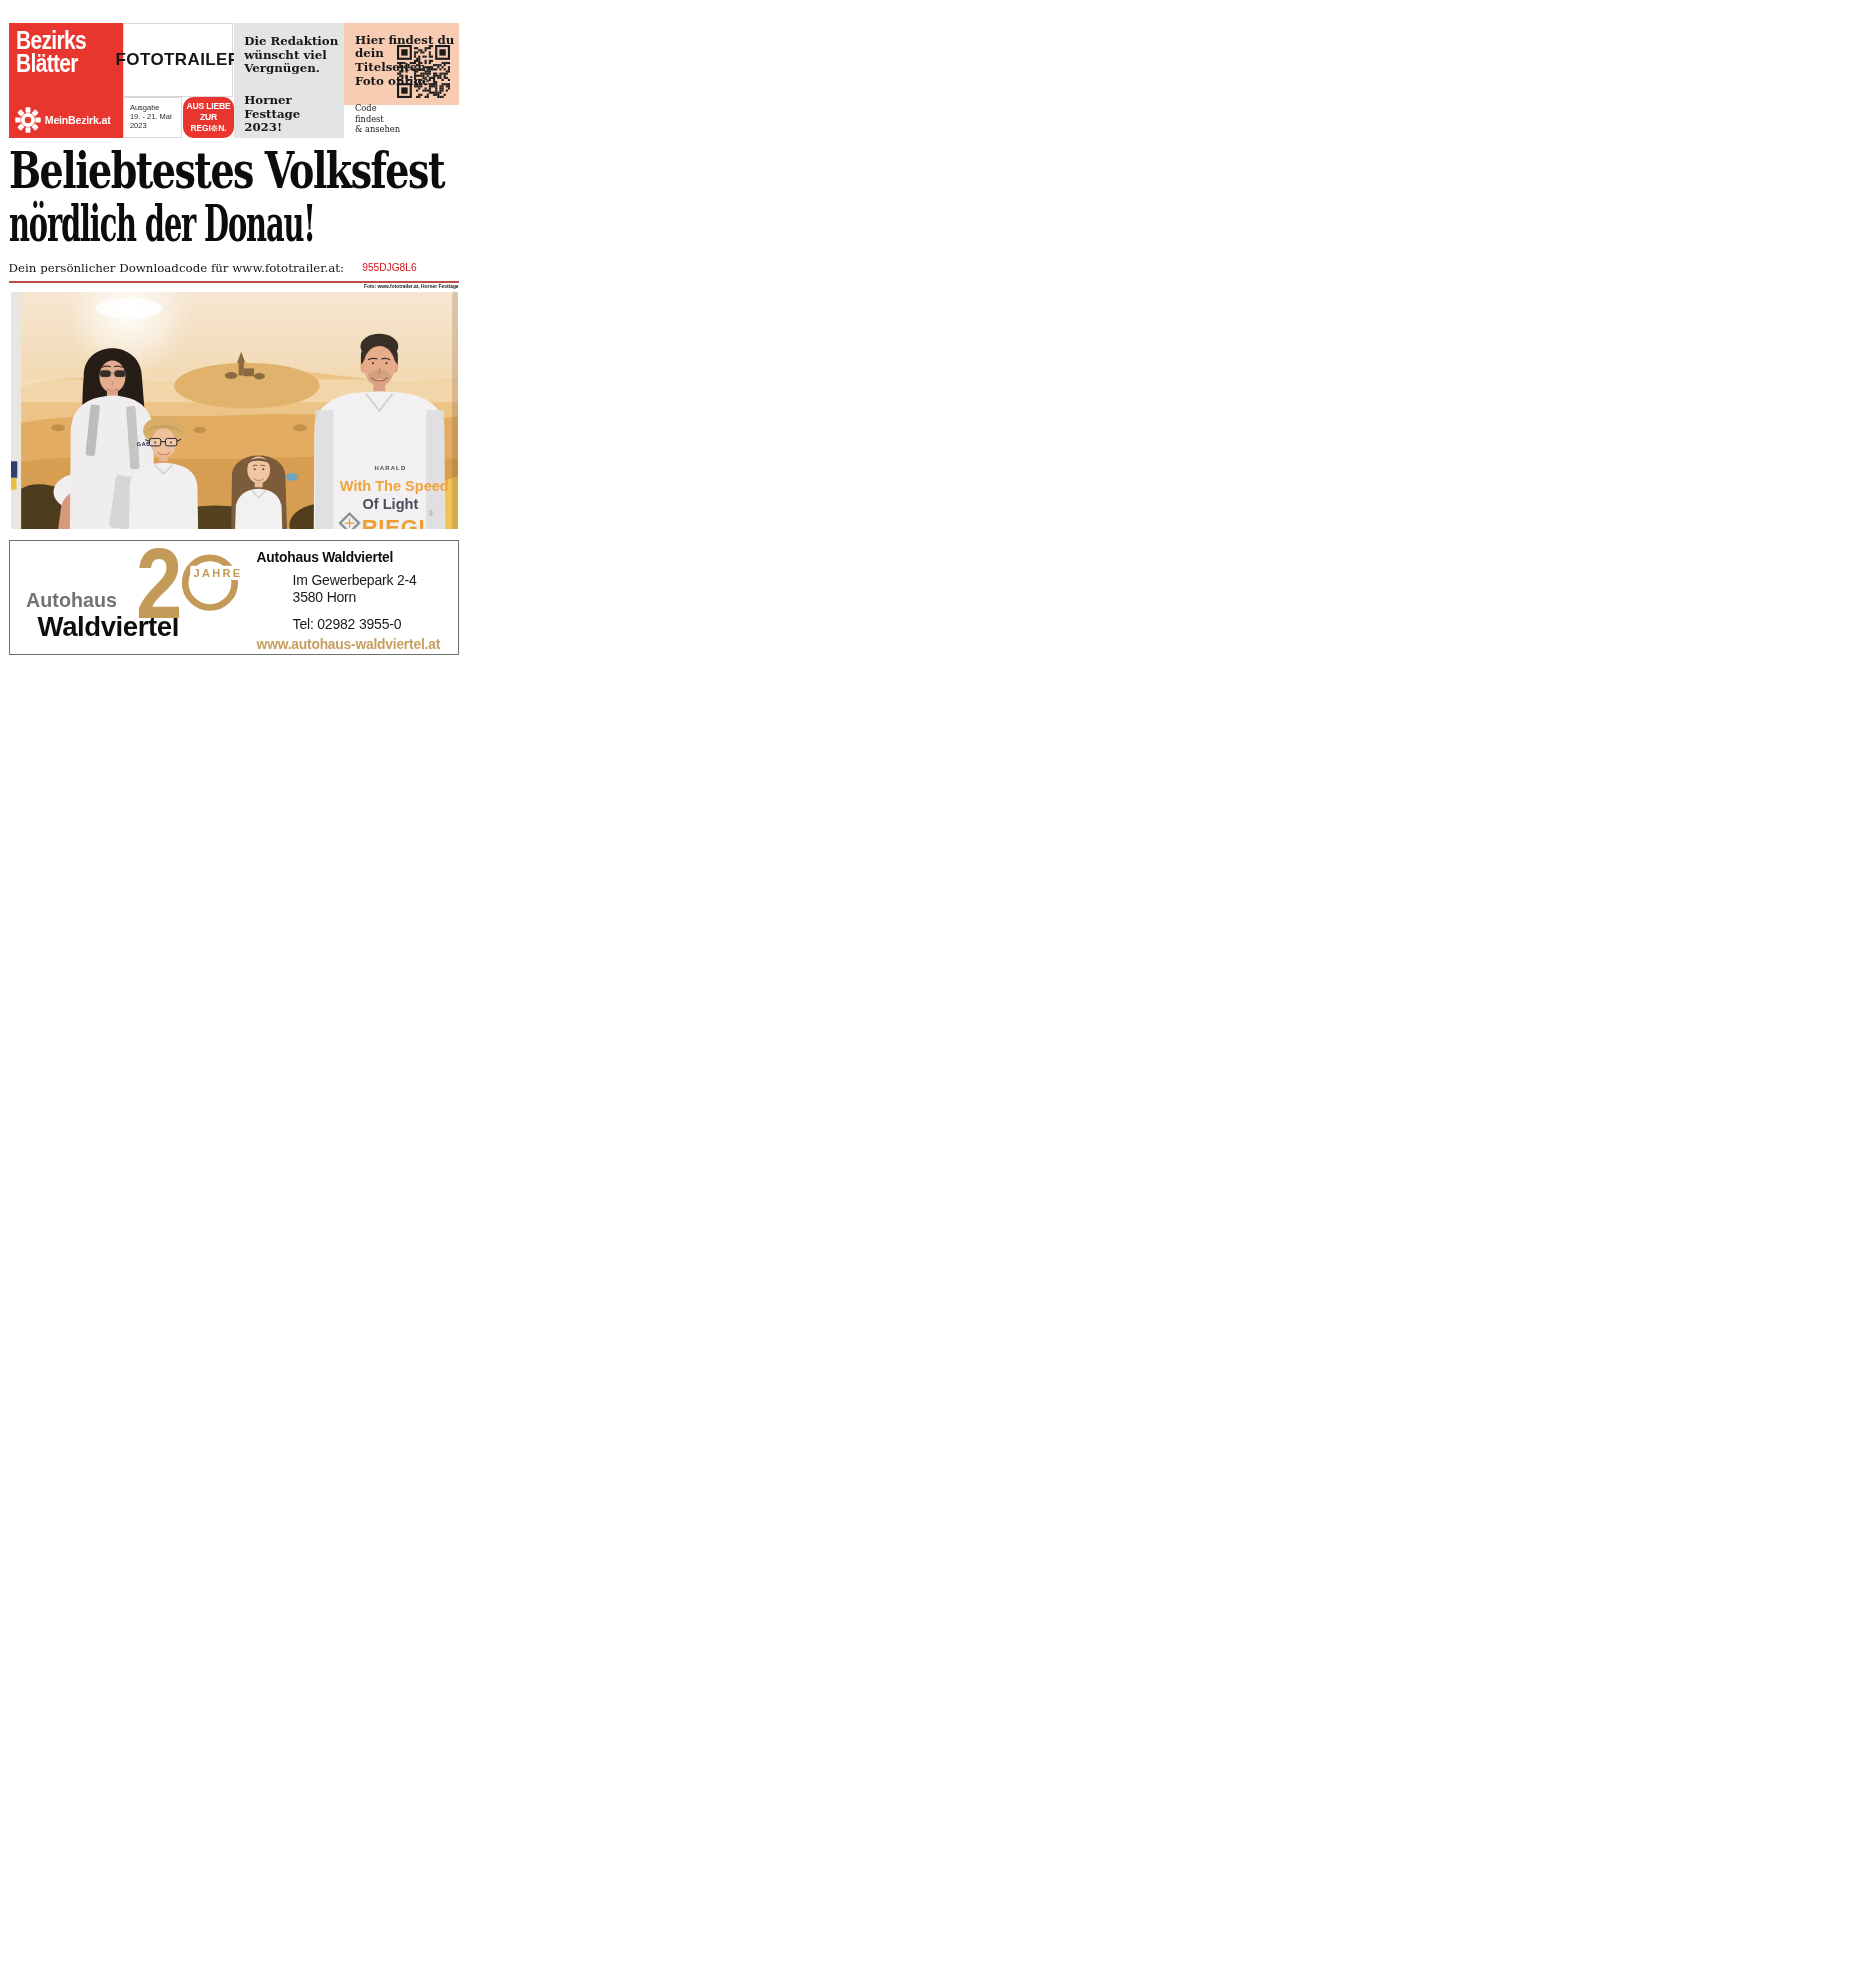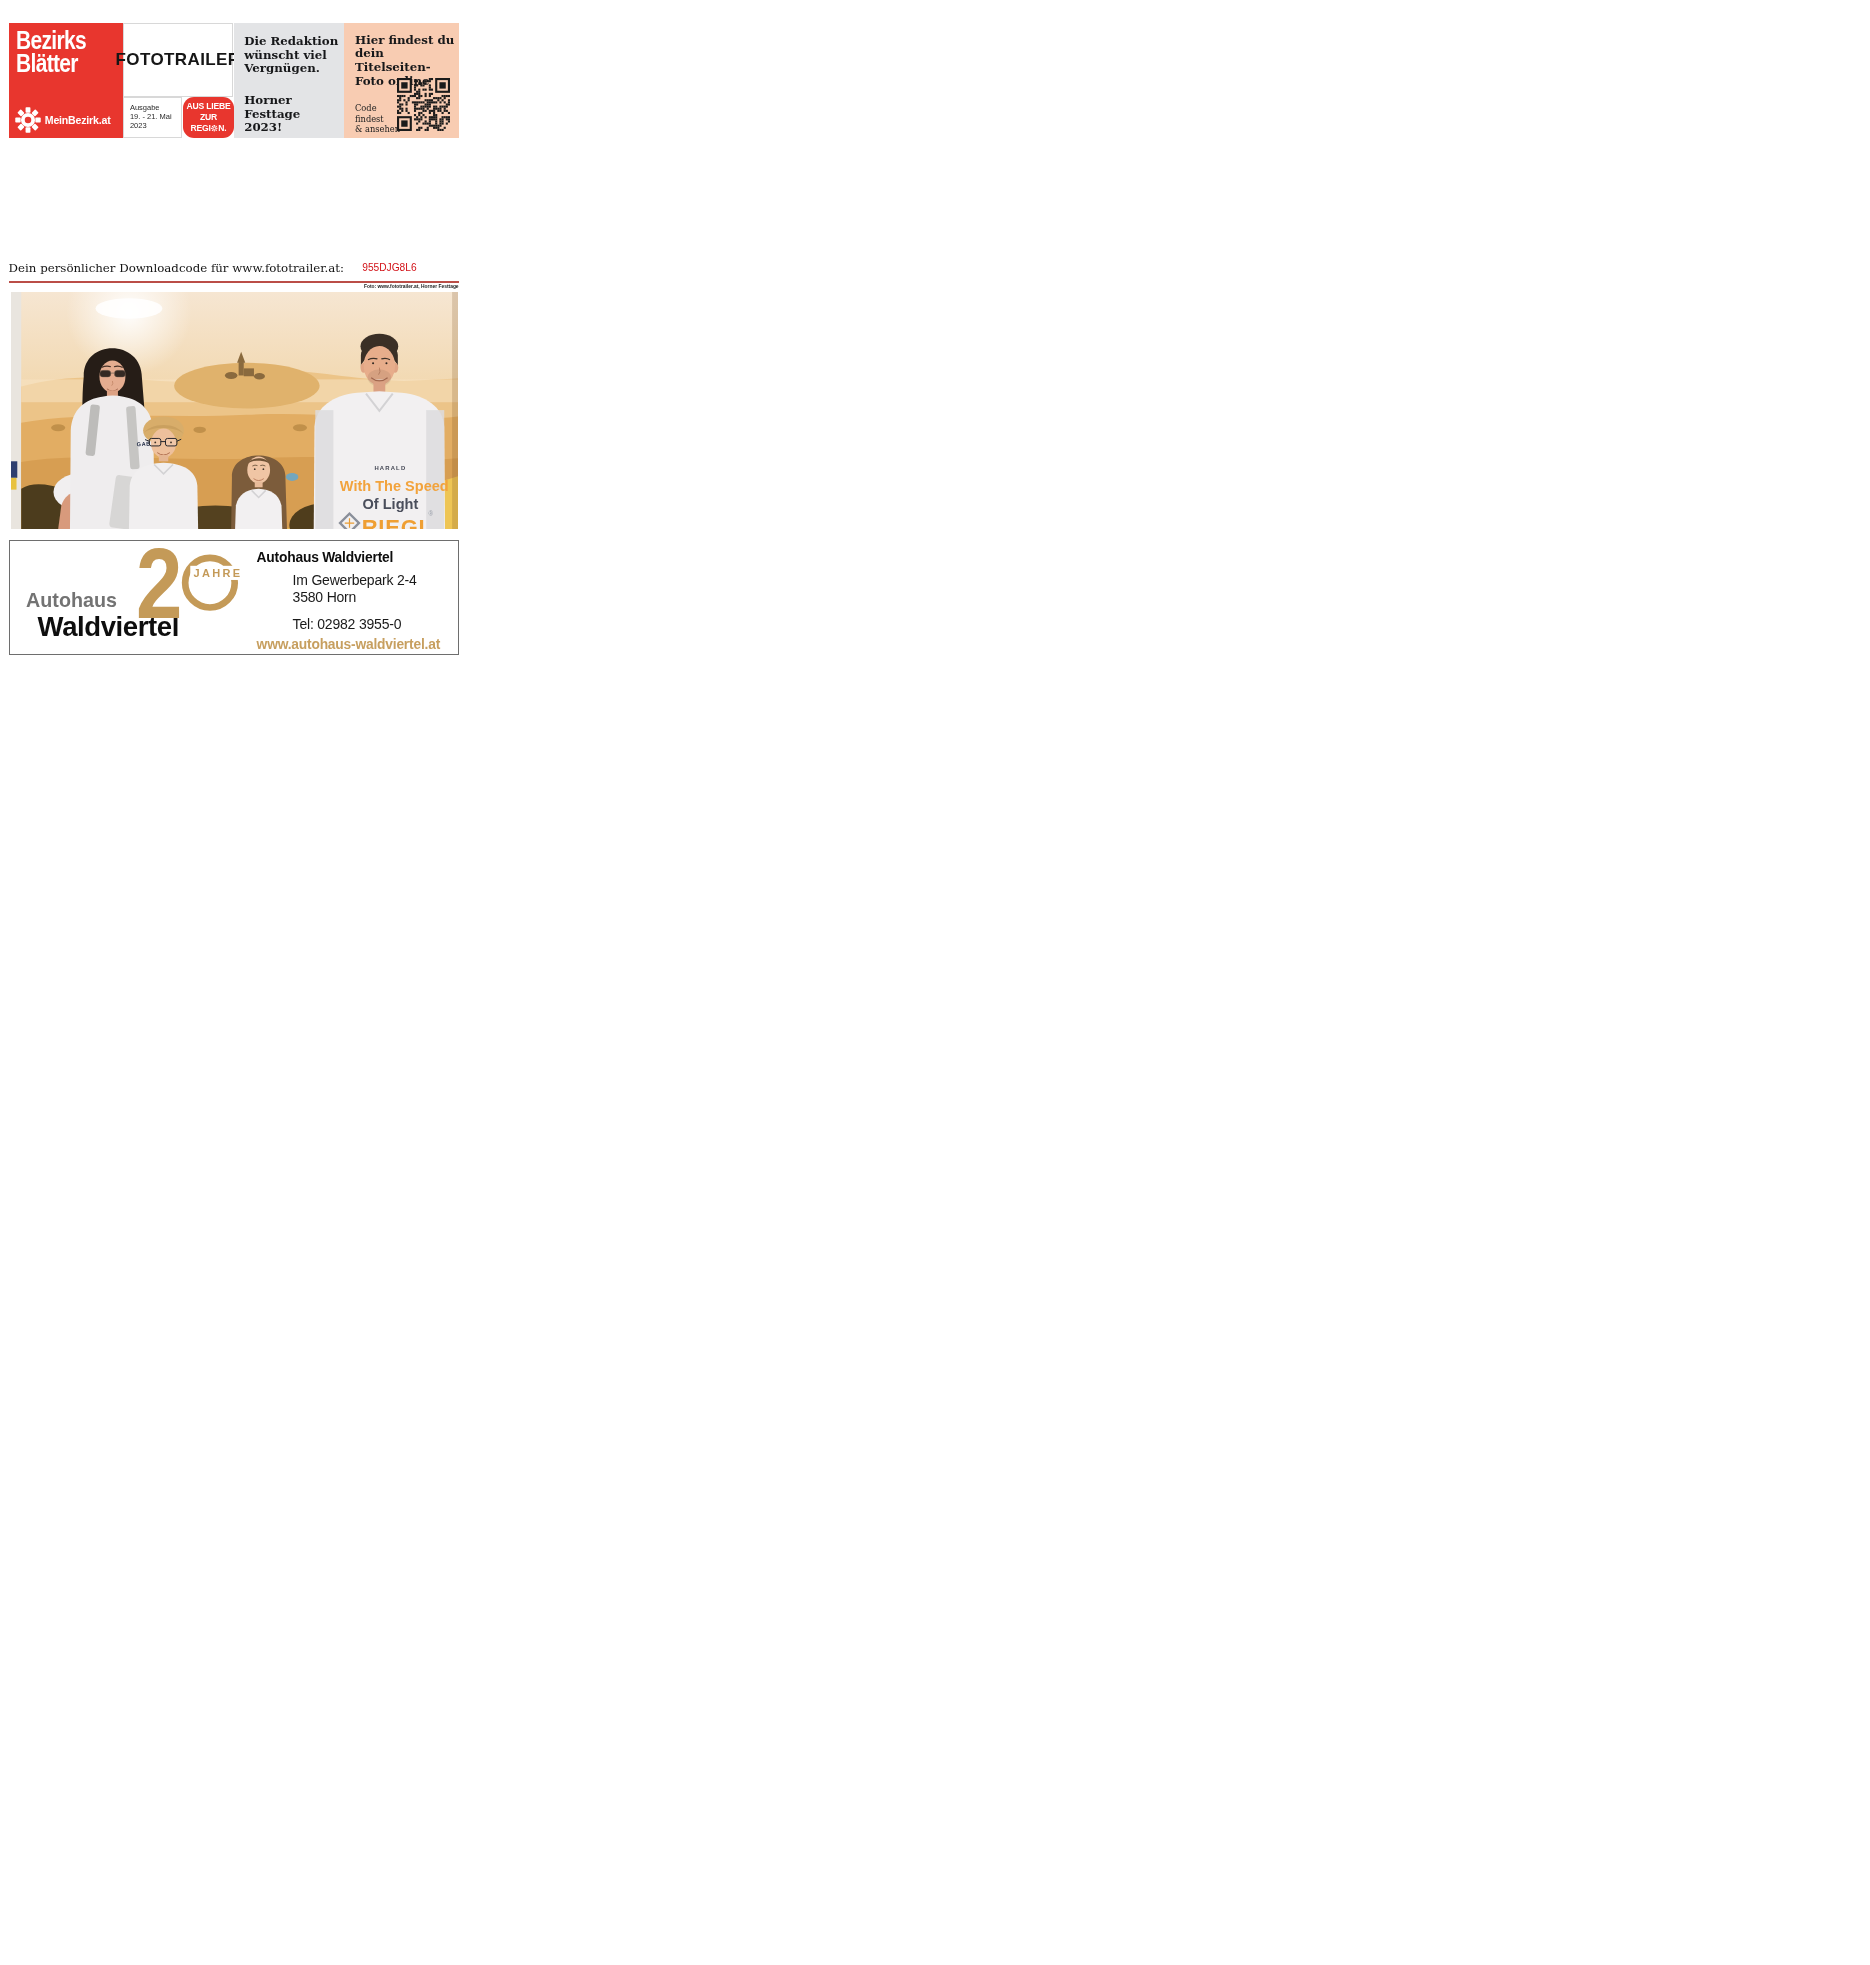--- a/index.html
+++ b/index.html
@@ -24,21 +24,21 @@
               padding:5.1px 0 0 5.9px;font-size:7.5px;line-height:9px;color:#2a2a2a;}
   .cell-claim{left:183px;top:97px;width:51px;height:41px;background:#e8362e;color:#fff;
               text-align:center;padding-top:4.3px;font-weight:bold;font-size:8.6px;line-height:11px;letter-spacing:-0.2px;border-radius:11px;}
   .mini-gear{width:6.7px;height:6.7px;color:#fff;vertical-align:-0.4px;margin:0 0.4px;}
 
   .cell-editorial{left:234px;top:23px;width:110px;height:115px;background:#e3e4e6;
                   padding:11.8px 0 0 10.2px;font-family:"DejaVu Serif",serif;font-weight:bold;
                   font-size:11.8px;line-height:13.8px;color:#17181a;}
   .editorial-event{margin-top:17.7px;}
 
-  .cell-qr{left:344px;top:23px;width:115px;height:115px;background:#f8ccb2;}
+  .cell-qr{left:344px;top:23px;width:115px;height:82px;background:#f8ccb2;}
   .qr-heading{position:absolute;left:11px;top:10.6px;font-family:"DejaVu Serif",serif;font-weight:bold;
               font-size:11.8px;line-height:13.8px;color:#17181a;}
   .qr-caption{position:absolute;left:11px;top:80px;font-family:"DejaVu Serif",serif;
               font-size:8.3px;line-height:10.6px;color:#222;}
   .qr-svg{position:absolute;right:8.6px;bottom:6.7px;width:53px;height:53px;}
 
   
   .headline{position:absolute;left:8.6px;top:144px;width:450px;color:#0c0c0c;}
   .headline div{font-family:"DejaVu Serif",serif;font-weight:bold;font-size:50px;line-height:53px;
                 letter-spacing:-2px;white-space:nowrap;display:inline-block;
@@ -356,20 +356,24 @@
         <rect x="2" y="2" width="3" height="3" fill="#1b1b1b"></rect>
         <rect x="18" y="0" width="7" height="7" fill="#1b1b1b"></rect>
         <rect x="19" y="1" width="5" height="5" fill="#f8ccb2"></rect>
         <rect x="20" y="2" width="3" height="3" fill="#1b1b1b"></rect>
         <rect x="0" y="18" width="7" height="7" fill="#1b1b1b"></rect>
         <rect x="1" y="19" width="5" height="5" fill="#f8ccb2"></rect>
         <rect x="2" y="20" width="3" height="3" fill="#1b1b1b"></rect>
       </svg>
   </div>
 
+  <div class="headline">
+    <div>Beliebtestes Volksfest</div>
+    <div class="hl2"><span>nördlich der Donau!</span></div>
+  </div>
 
   <div class="dl-row">
     <span class="dl-label">Dein persönlicher Downloadcode für www.fototrailer.at:</span>
     <span class="dl-code">955DJG8L6</span>
   </div>
   <div class="rule"></div>
   <div class="credit">Foto: www.fototrailer.at, Horner Festtage</div>
 
   <svg class="photo" viewBox="0 0 1137 602" preserveAspectRatio="none">
     <defs>

